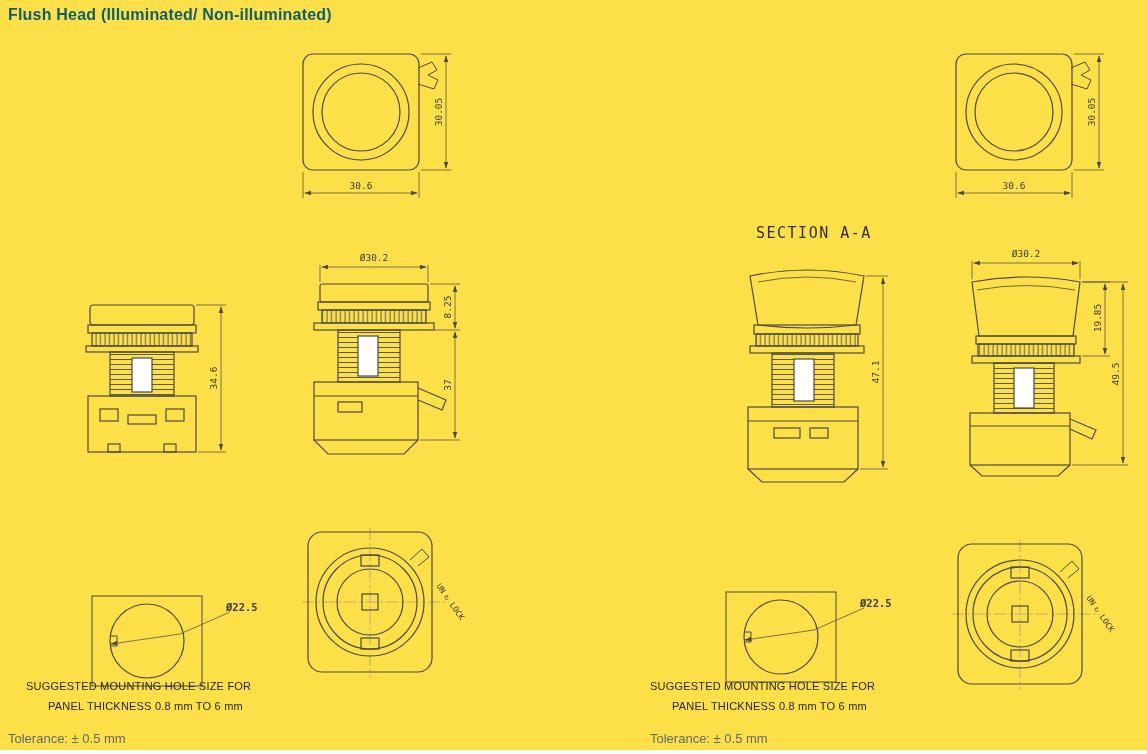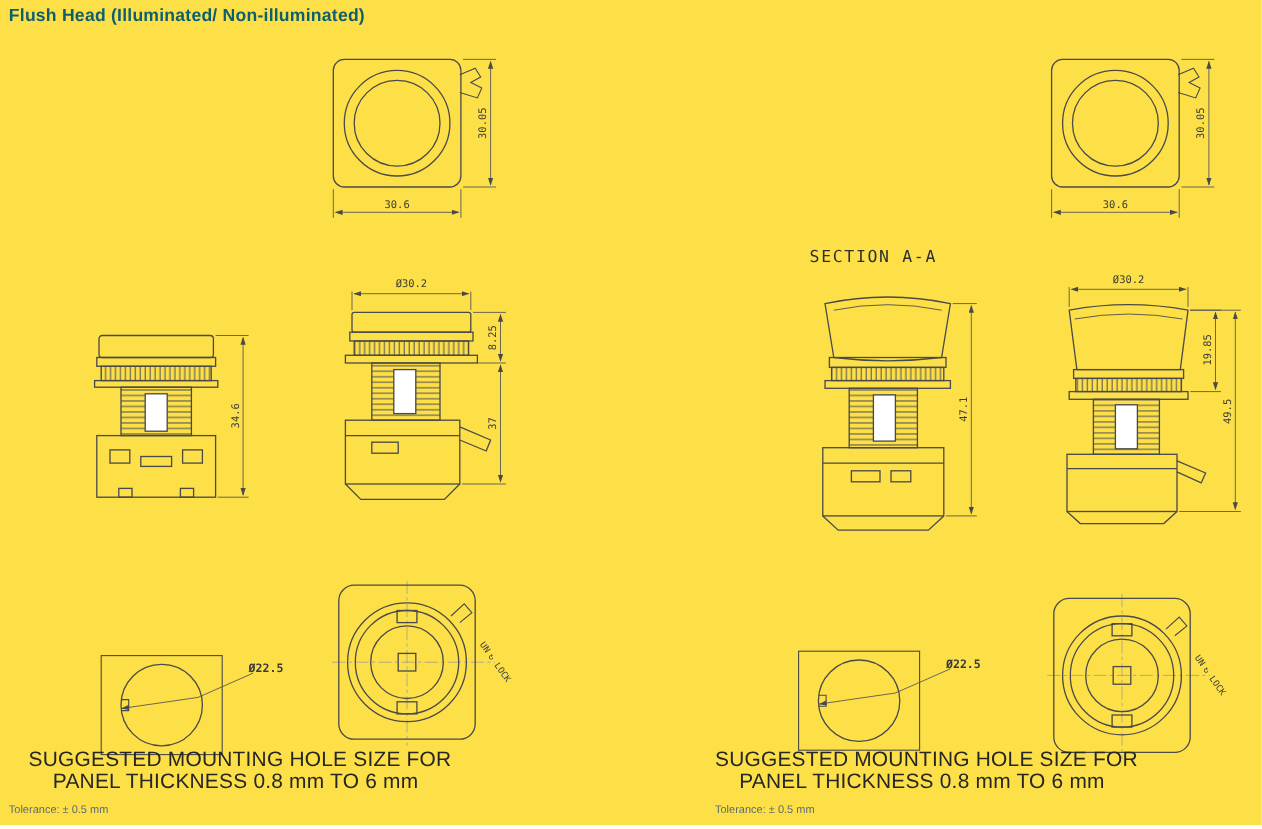--- a/index.html
+++ b/index.html
@@ -2,22 +2,22 @@
 <html><head>
 <meta charset="utf-8">
 <style>
   * { margin:0; padding:0; box-sizing:border-box; }
   html,body { width:1147px; height:754px; background:#ffffff; }
   body { font-family:"Liberation Sans", sans-serif; position:relative; overflow:hidden; }
   .page { position:relative; width:1147px; height:750px; background:#fde047; }
   .title { position:absolute; font-size:16px; font-weight:bold; color:#0d5f6d; letter-spacing:.2px; white-space:nowrap; }
   .fig { position:absolute; }
   .section-label { position:absolute; font-family:"DejaVu Sans Mono", monospace; font-size:15px; color:#2f2f2f; letter-spacing:1.5px; white-space:nowrap; }
-  .note { position:absolute; font-size:19px; color:#262626; letter-spacing:.2px; white-space:nowrap; }
-  .tol { position:absolute; font-size:10px; color:#5f6a72; white-space:nowrap; }
+  .note { position:absolute; font-size:11px; color:#262626; letter-spacing:.2px; white-space:nowrap; }
+  .tol { position:absolute; font-size:13px; color:#5f6a72; white-space:nowrap; }
   text.dim { font-family:"DejaVu Sans Mono", monospace; font-size:9.5px; fill:#3a3a3a; }
   text.dimb { font-size:10.5px; font-weight:bold; }
   text.tiny { font-family:"DejaVu Sans Mono", monospace; font-size:8px; fill:#3a3a3a; }
   .ol { stroke:#4a4a4a; fill:none; stroke-width:1.2; }
   .dl { stroke:#555; fill:none; stroke-width:0.8; }
   .cl { stroke:#9a9a9a; fill:none; stroke-width:0.7; stroke-dasharray:12 3 3 3; }
 </style>
 </head>
 <body>
 
@@ -178,21 +178,21 @@
     <g class="dl">
       <path d="M10 126 V152 M126 126 V152"></path>
       <line x1="12" y1="147" x2="124" y2="147" marker-start="url(#mk6)" marker-end="url(#mk6)"></line>
       <path d="M128 8 H158 M128 124 H158"></path>
       <line x1="153" y1="10" x2="153" y2="122" marker-start="url(#mk6)" marker-end="url(#mk6)"></line>
     </g>
     <text class="dim" x="68" y="143" text-anchor="middle">30.6</text>
     <text class="dim" x="149" y="66" text-anchor="middle" transform="rotate(-90 149 66)">30.05</text>
   </svg>
 
-  <div class="section-label" style="left:736px; top:224px;">SECTION A-A</div>
+  <div class="section-label" style="left:756px; top:224px;">SECTION A-A</div>
 
   <svg class="fig" style="left:718px; top:262px;" width="178" height="232" viewBox="0 0 178 232">
     <defs>
       <marker id="mk4" markerWidth="9" markerHeight="8" refX="8" refY="3" orient="auto-start-reverse">
           <path d="M0 0 L9 3 L0 6 Z" fill="#4a4a4a"></path>
         </marker>
       <pattern id="thrD" width="8" height="5" patternUnits="userSpaceOnUse">
           <path d="M0 2.5 H8" stroke="#5a5a5a" stroke-width="1"></path>
         </pattern>
       <pattern id="serD" width="4.5" height="14" patternUnits="userSpaceOnUse">

